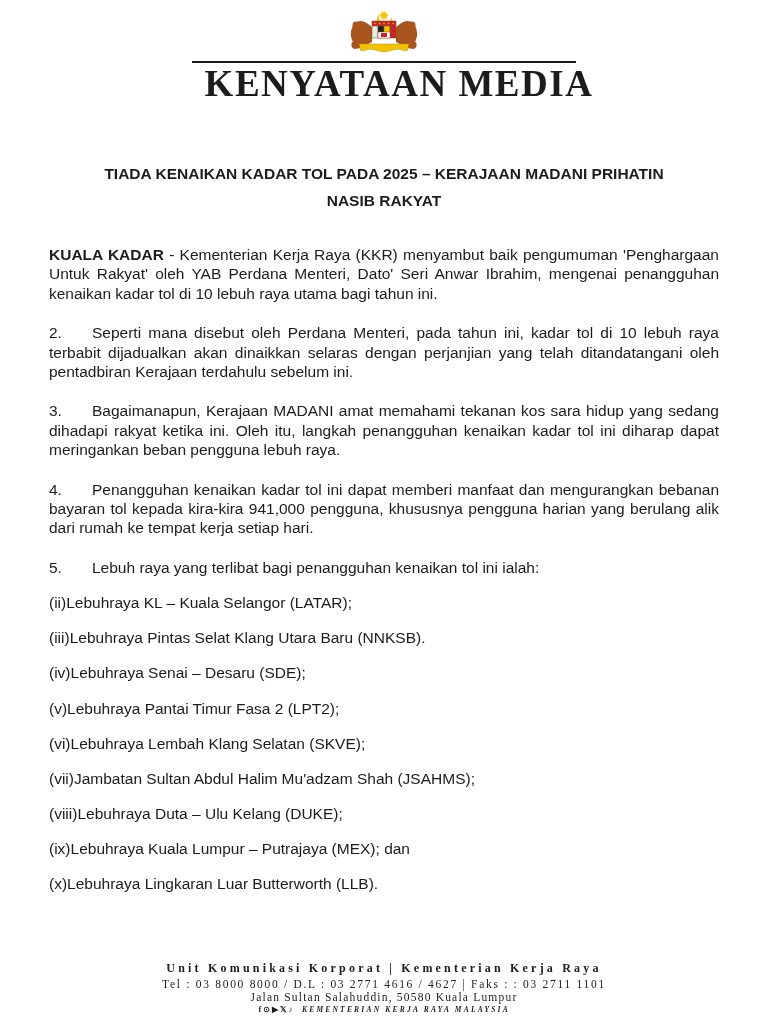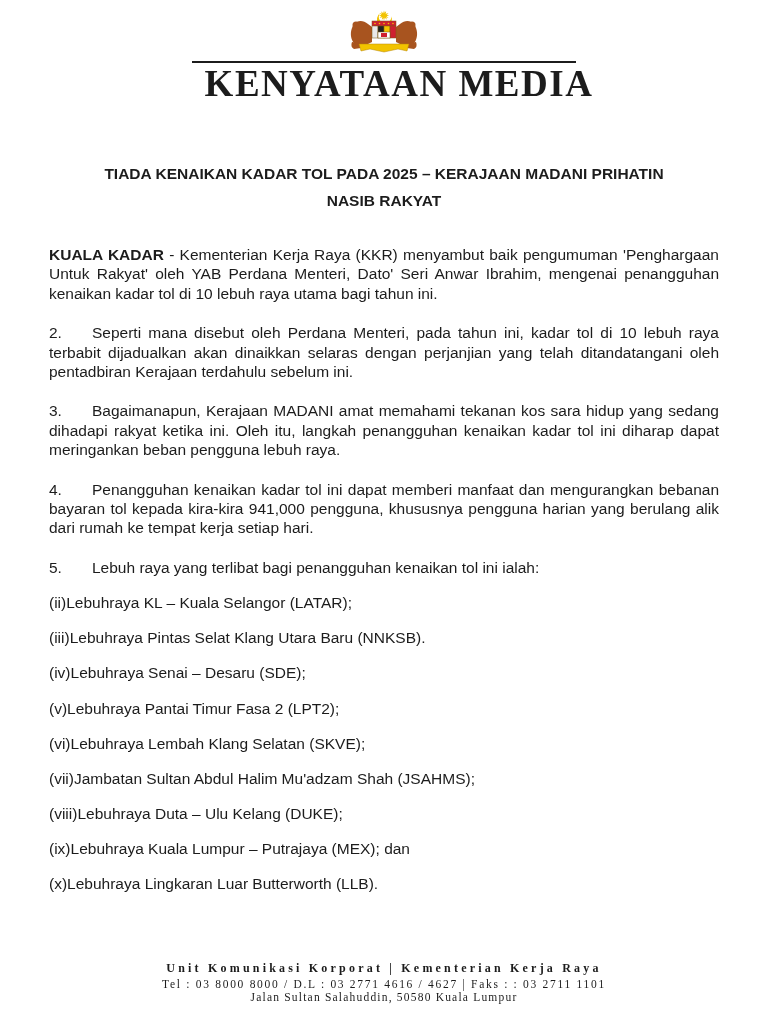--- a/index.html
+++ b/index.html
@@ -136,15 +136,19 @@
         <div class="hw">(x)Lebuhraya Lingkaran Luar Butterworth (LLB).</div>
       </div>
 
     </div>
   </div>
 
   <div class="footer">
     <div class="f1">Unit Komunikasi Korporat | Kementerian Kerja Raya</div>
     <div class="f2">Tel : 03 8000 8000 / D.L : 03 2771 4616 / 4627 | Faks : : 03 2711 1101</div>
     <div class="f3">Jalan Sultan Salahuddin, 50580 Kuala Lumpur</div>
+    <div class="f4">
+      <span class="social"><span>f</span><span>⊙</span><span>▶</span><span>𝕏</span><span>♪</span></span>
+      <span class="f4-caption">KEMENTERIAN KERJA RAYA MALAYSIA</span>
+    </div>
   </div>
 
 </div>
 
 </body></html>

